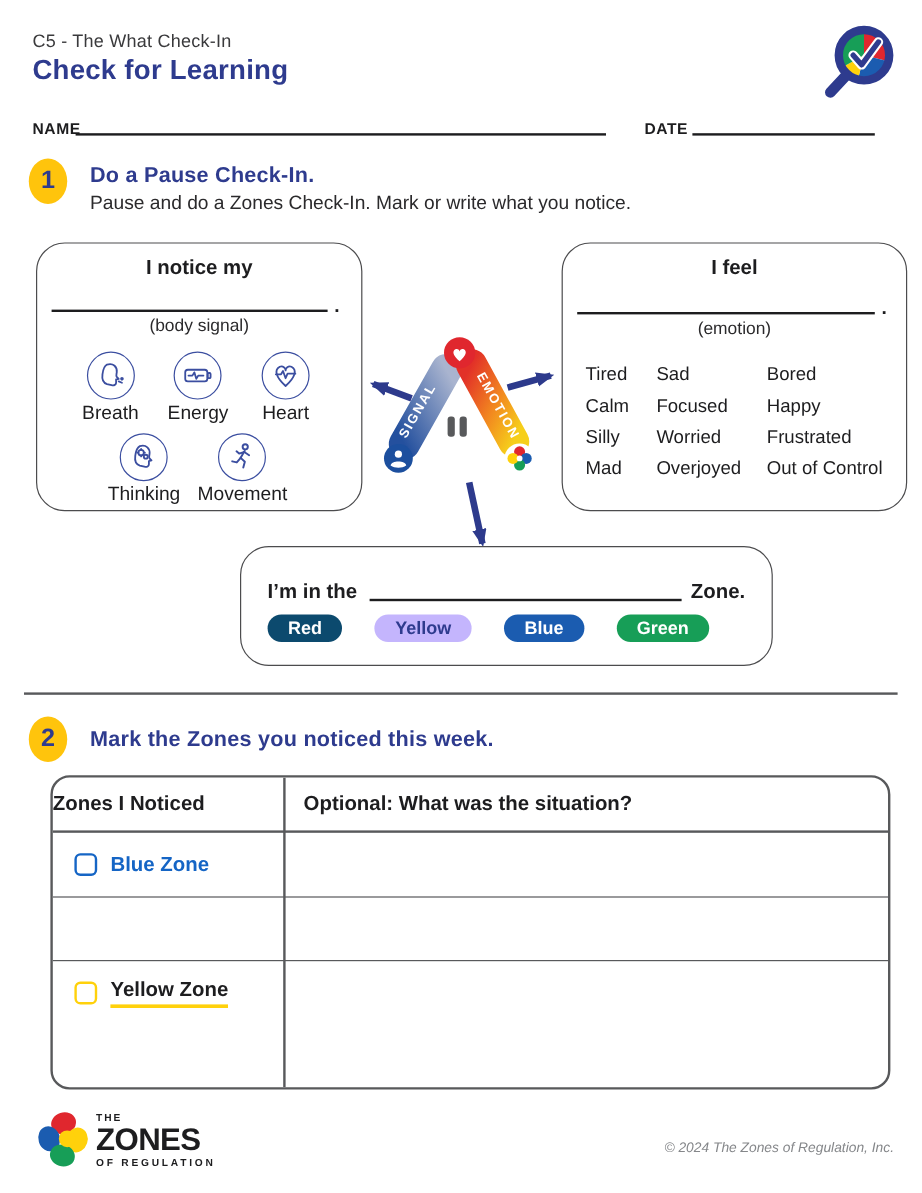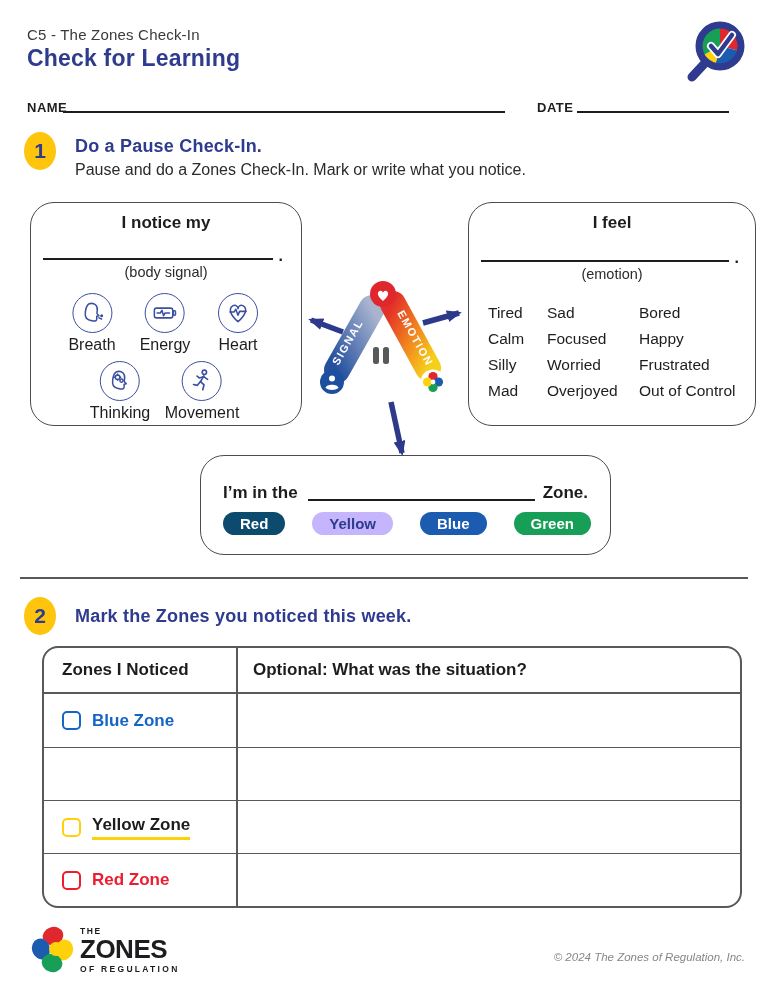--- a/index.html
+++ b/index.html
@@ -44,21 +44,21 @@
   .pill { display:inline-flex; align-items:center; justify-content:center;
           border-radius:13px; padding:3px 17px; font-size:15px; font-weight:800; }
 
   
   .divider { left:20px; top:577px; width:728px; height:2px; background:#58595b; }
 
   
   .ztable { left:42px; top:646px; width:700px; height:262px; border:2px solid #58595b; border-radius:16px; background:#fff; overflow:hidden; }
   .ztable .colline { position:absolute; left:192px; top:0; bottom:0; width:1.5px; background:#58595b; }
   .ztable-header { display:flex; height:46px; align-items:center; border-bottom:2px solid #58595b; }
-  .th1 { width:192px; padding-left:18px; font-size:17px; font-weight:800; color:#1d1d1f; }
+  .th1 { width:192px; font-size:17px; font-weight:800; color:#1d1d1f; }
   .th2 { padding-left:17px; font-size:17px; font-weight:800; color:#1d1d1f; }
   .table-row { display:flex; height:53px; align-items:center; }
   .table-row + .table-row { border-top:1.5px solid #58595b; }
   .row-left { width:192px; padding-left:18px; display:flex; align-items:center; }
   .zone-checkbox { width:19px; height:19px; border-radius:5px; border:2.5px solid #888; background:#fff; flex:none; }
   .zone-label { margin-left:11px; font-size:17px; font-weight:800; }
   .row-cell { flex:1; height:100%; }
 
   
   .logo-text-the { font-size:8.5px; font-weight:800; letter-spacing:1.6px; color:#1d1d1f; }
@@ -66,21 +66,21 @@
   .logo-text-of { font-size:8.5px; font-weight:800; letter-spacing:2.3px; color:#1d1d1f; }
   .copyright { font-size:11.5px; font-style:italic; color:#85878a; }
 
   svg text { font-family:"Liberation Sans", sans-serif; }
 </style>
 </head>
 <body>
 
 <div id="page">
 
-  <div class="abs doc-subtitle">C5 - The Zones Check-In</div>
+  <div class="abs doc-subtitle">C5 - The What Check-In</div>
   <div class="abs doc-title">Check for Learning</div>
 
   <svg class="abs" style="left:684px; top:16px;" width="66" height="70" viewBox="0 0 66 70">
     <g>
       <path d="M36,30 L36,10 A21,21 0 0 1 56,35 Z" fill="#e0272e"></path>
       <path d="M36,30 L56,35 A21,21 0 0 1 31,50 Z" fill="#1b5cb0"></path>
       <path d="M36,30 L31,50 A21,21 0 0 1 16,41 Z" fill="#ffd10b"></path>
       <path d="M36,30 L16,41 A21,21 0 0 1 36,10 Z" fill="#179e57"></path>
       <circle cx="36" cy="30" r="21" fill="none" stroke="#2e3b8e" stroke-width="7"></circle>
       <line x1="21" y1="47" x2="8" y2="61" stroke="#2e3b8e" stroke-width="9" stroke-linecap="round"></line>
@@ -237,21 +237,21 @@
       <span>Worried</span>
       <span>Frustrated</span>
       <span>Mad</span>
       <span>Overjoyed</span>
       <span>Out of Control</span>
     </div>
 
     <div class="abs caption" style="left:0; right:0; top:63px;">(emotion)</div>
   </div>
 
-  <div class="abs rbox" style="left:200px; top:455px; width:411px; height:100px;">
+  <div class="abs rbox" style="left:200px; top:455px; width:444px; height:100px;">
     <div class="zone-sentence" style="margin:27px 22px 0 22px;">
       <span>I’m in the</span>
       <span class="zone-line"></span>
       <span>Zone.</span>
     </div>
     <div style="display:flex; margin:9px 0 0 22px; gap:27px;">
       <span class="pill" style="background: #0c4a6e; color: rgb(255, 255, 255);">Red</span>
       <span class="pill" style="background: #c4b5fd; color: rgb(46, 59, 142);">Yellow</span>
       <span class="pill" style="background: rgb(27, 92, 176); color: rgb(255, 255, 255);">Blue</span>
       <span class="pill" style="background: rgb(23, 158, 87); color: rgb(255, 255, 255);">Green</span>
@@ -283,27 +283,20 @@
     </div>
 
     <div class="table-row">
       <div class="row-left">
         <span class="zone-checkbox" style="border-color: rgb(255, 209, 11);"></span>
         <span class="zone-label" style="color: rgb(29, 29, 31); border-bottom: 3px solid rgb(255, 209, 11); padding-bottom: 2px;">Yellow Zone</span>
       </div>
       <div class="row-cell"></div>
     </div>
 
-    <div class="table-row">
-      <div class="row-left">
-        <span class="zone-checkbox" style="border-color: rgb(237, 28, 46);"></span>
-        <span class="zone-label" style="color: rgb(237, 28, 46);">Red Zone</span>
-      </div>
-      <div class="row-cell"></div>
-    </div>
   </div>
 
   <svg class="abs" style="left:28px; top:924px;" width="48" height="52" viewBox="0 0 48 52">
     <ellipse cx="25" cy="12" rx="10.5" ry="9" transform="rotate(-18 25 12)" fill="#e0272e"></ellipse>
     <ellipse cx="13" cy="25" rx="9" ry="10.5" transform="rotate(-18 13 25)" fill="#1b5cb0"></ellipse>
     <ellipse cx="36" cy="26" rx="9" ry="10.5" transform="rotate(18 36 26)" fill="#ffd10b"></ellipse>
     <ellipse cx="24" cy="39" rx="10.5" ry="9" transform="rotate(18 24 39)" fill="#179e57"></ellipse>
     <ellipse cx="28" cy="25" rx="7" ry="7" fill="#ffd10b"></ellipse>
   </svg>
   <div class="abs" style="left:80px; top:926px;">

